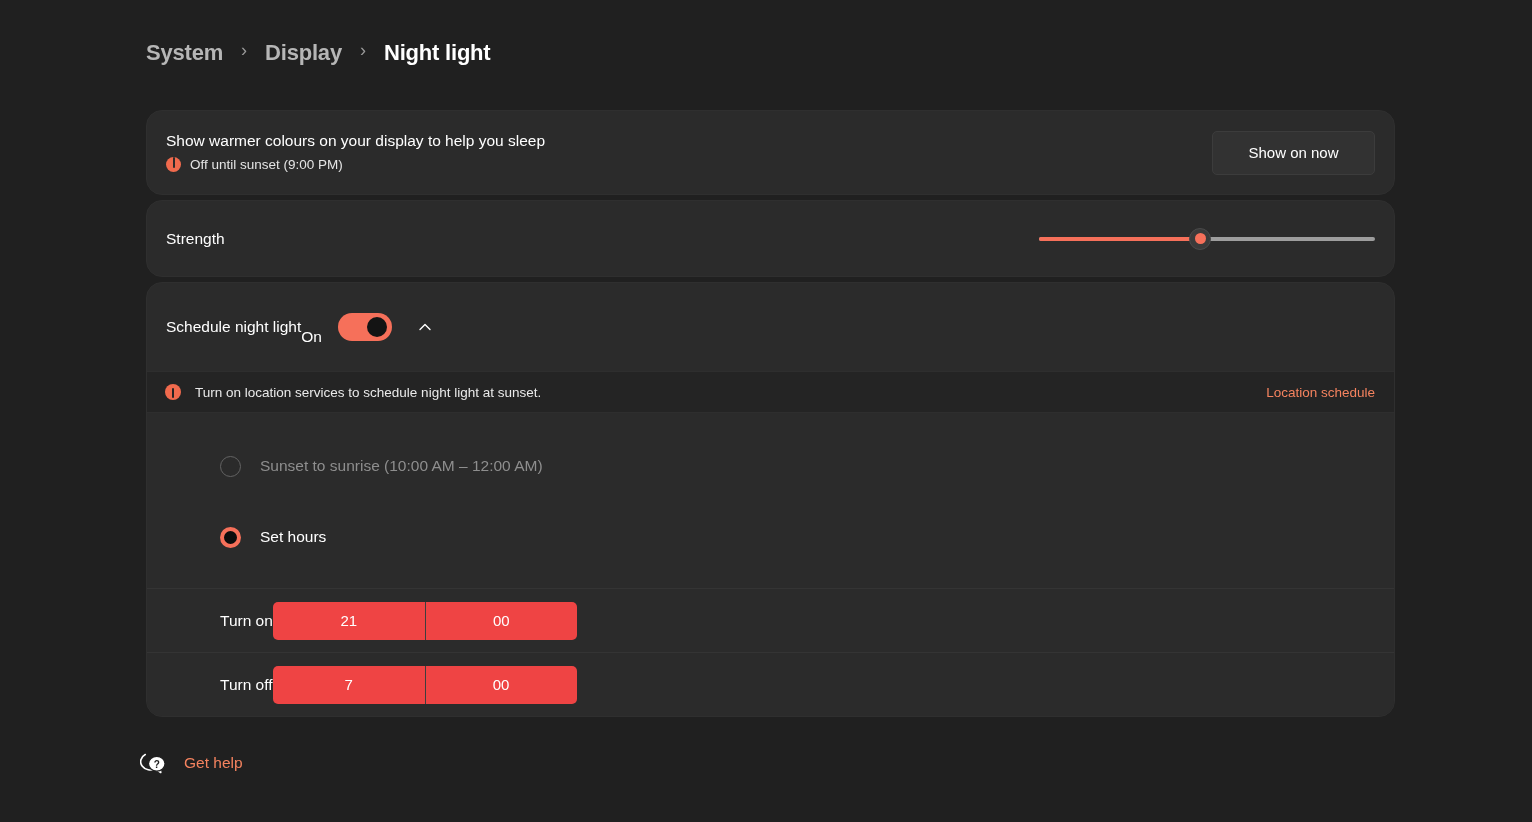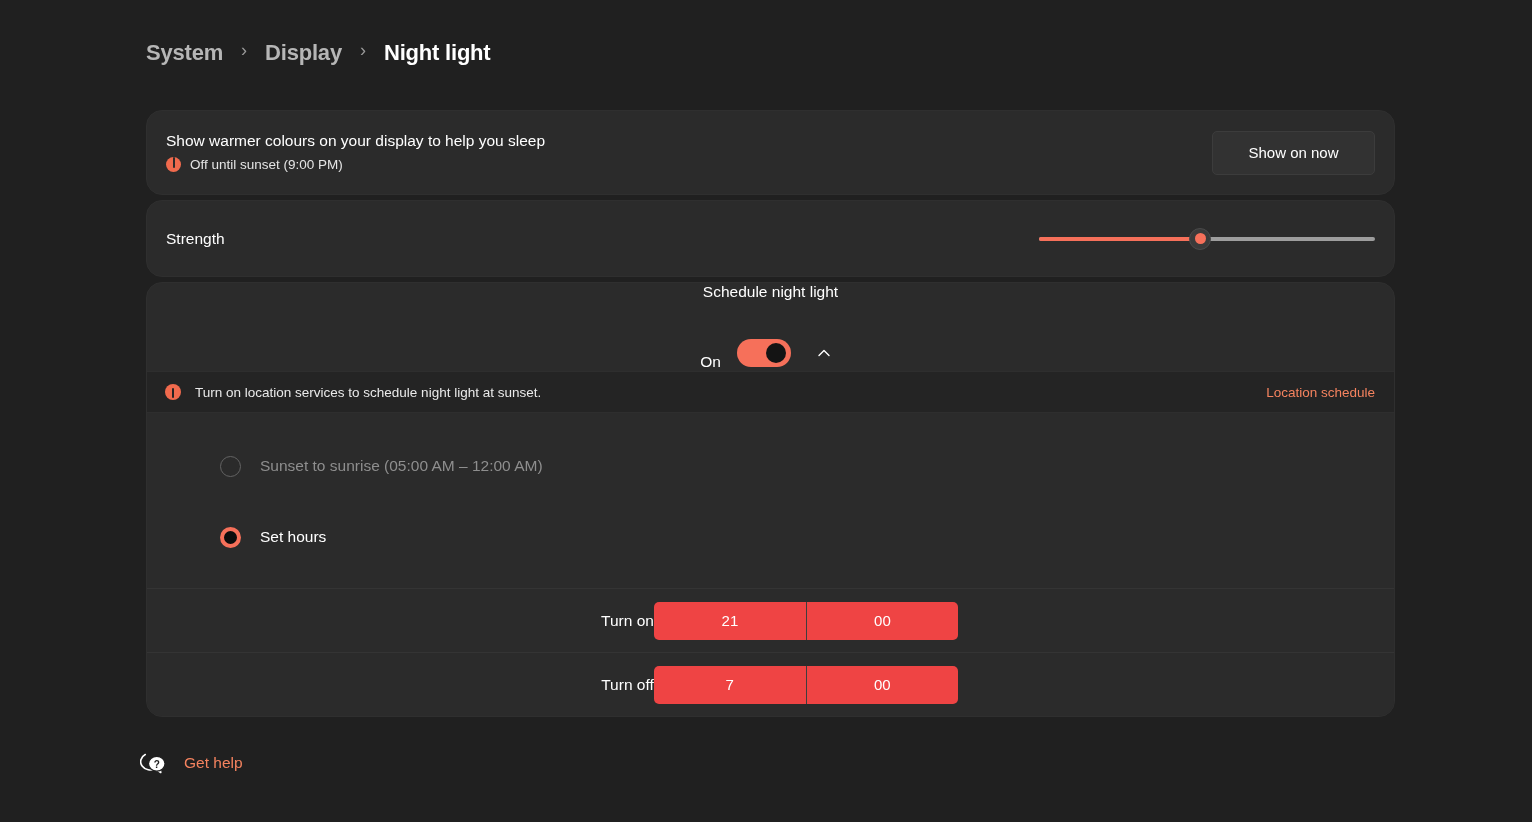--- a/index.html
+++ b/index.html
@@ -162,23 +162,21 @@
     border-radius: 50%;
     background: #f6705a;
   }
 
   
   .card-schedule { padding: 0; overflow: hidden; }
   .schedule-header {
     height: 88px;
     display: flex;
     align-items: center;
-    justify-content: space-between;
     padding: 0 19px;
-    flex-direction: column;
   }
   .schedule-right {
     display: flex;
     align-items: center;
     gap: 16px;
   }
   .toggle-state { font-size: 15.5px; color: #ffffff; margin-top: 19px; }
   .toggle {
     width: 54px; height: 28px;
     border-radius: 14px;
@@ -278,21 +276,21 @@
   .radio-label { font-size: 15.5px; color: #ffffff; }
   .radio-row.disabled { cursor: default; }
   .radio-row.disabled .radio { border-color: #636363; }
   .radio-row.disabled .radio-label { color: #8e8e8e; }
 
   
   .time-row {
     height: 64px;
     display: flex;
     align-items: center;
-    justify-content: center;
+    justify-content: flex-start;
     padding: 0 55px 0 73px;
     background: #2b2b2b;
     border-top: 1px solid #343434;
   }
   .time-label { font-size: 15.5px; color: #ffffff; }
   .time-picker {
     display: flex;
     align-items: stretch;
     width: 304px;
     height: 38px;
@@ -381,21 +379,21 @@
       <div class="warn-left">
         <span class="icon-warn"></span>
         <span class="warn-text">Turn on location services to schedule night light at sunset.</span>
       </div>
       <a class="link-orange">Location schedule</a>
     </div>
 
     <div class="radio-block">
       <div class="radio-row disabled">
         <span class="radio"></span>
-        <span class="radio-label">Sunset to sunrise (05:00 AM – 12:00 AM)</span>
+        <span class="radio-label">Sunset to sunrise (10:00 AM – 12:00 AM)</span>
       </div>
       <div class="radio-row">
         <span class="radio checked"></span>
         <span class="radio-label">Set hours</span>
       </div>
     </div>
 
     <div class="time-row">
       <span class="time-label">Turn on</span>
       <div class="time-picker">

